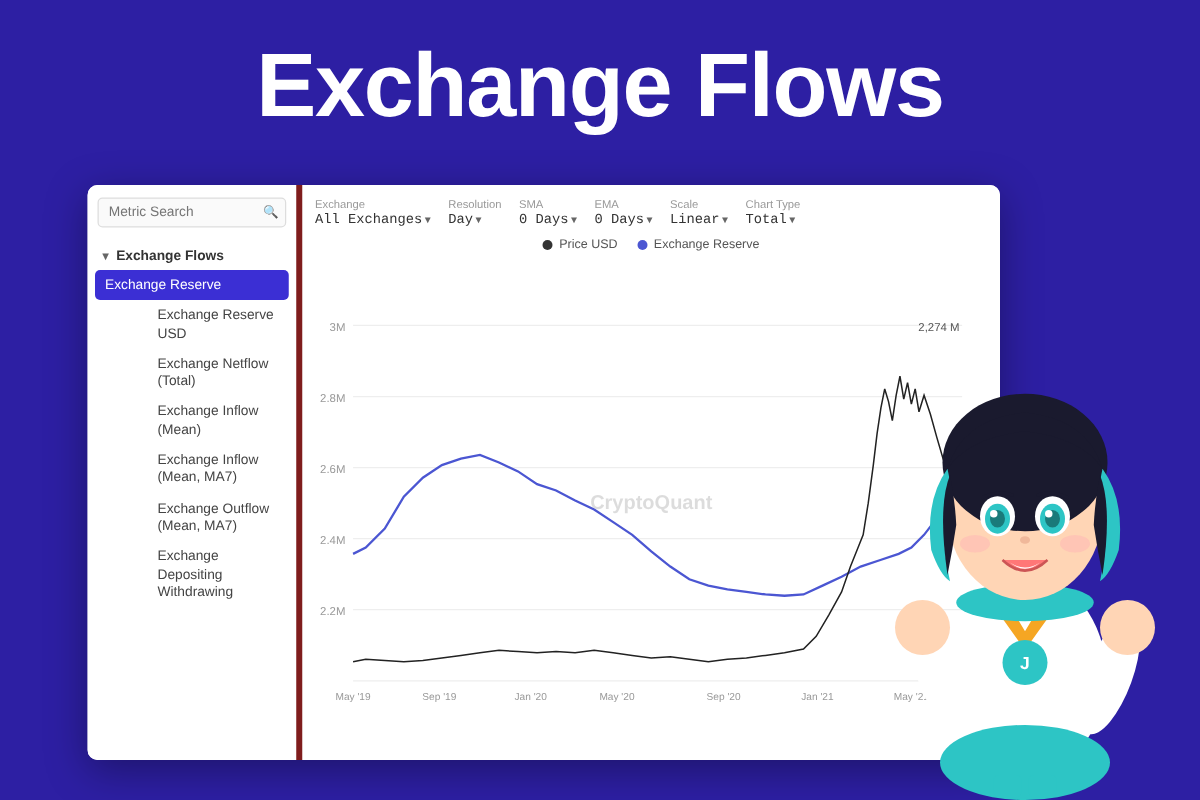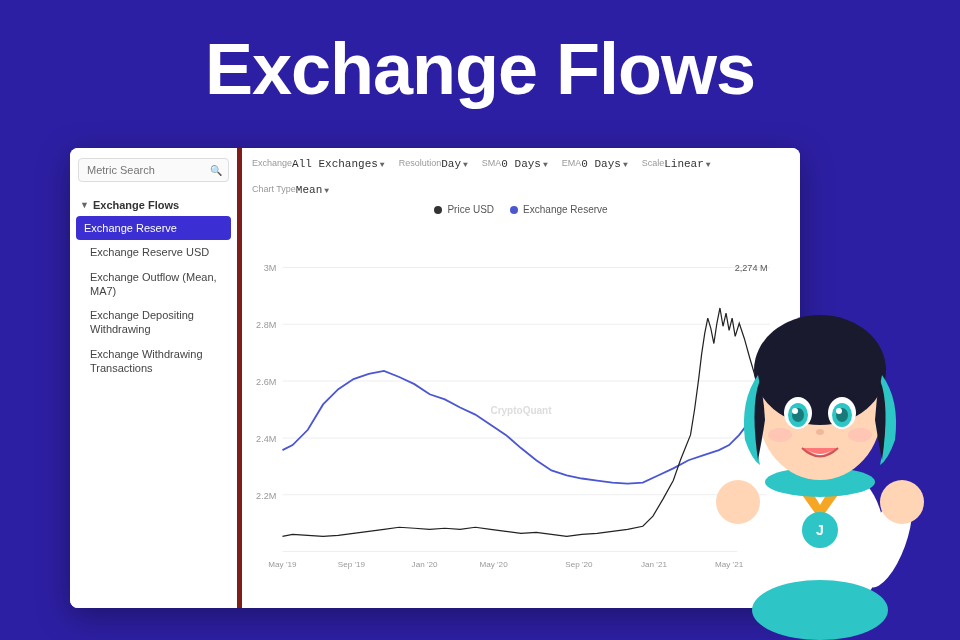--- a/index.html
+++ b/index.html
@@ -87,20 +87,21 @@
       font-size: 9px;
       color: #666;
     }
 
     .sidebar-item {
       padding: 5px 10px 5px 20px;
       font-size: 11px;
       color: #444;
       cursor: pointer;
       line-height: 1.3;
+      margin-left: 36px;
     }
 
     .sidebar-item.active {
       background: #3b2fd4;
       color: #ffffff;
       border-radius: 4px;
       margin: 0 6px;
       padding: 5px 8px;
     }
 
@@ -116,21 +117,21 @@
     .chart-controls {
       display: flex;
       align-items: center;
       gap: 14px;
       margin-bottom: 8px;
       flex-wrap: wrap;
     }
 
     .control-group {
       display: flex;
-      flex-direction: row;
+      flex-direction: column;
     }
 
     .control-label {
       font-size: 9px;
       color: #999;
       margin-bottom: 2px;
     }
 
     .control-select {
       display: flex;
@@ -174,21 +175,21 @@
       position: relative;
     }
 
     .chart-svg {
       width: 100%;
       height: 100%;
     }
 
     .chart-label {
       position: absolute;
-      font-size: 10px;
+      font-size: 16px;
       color: #bbb;
       font-weight: 600;
       top: 50%;
       left: 50%;
       transform: translate(-50%, -50%);
       opacity: 0.5;
       pointer-events: none;
     }
 
     
@@ -219,27 +220,33 @@
         <span>Exchange Flows</span>
       </div>
 
       <div class="sidebar-item active">
         <span>Exchange Reserve</span>
       </div>
       <div class="sidebar-item">
         <span>Exchange Reserve USD</span>
       </div>
       <div class="sidebar-item">
+        <span>Exchange Netflow (Total)</span>
+      </div>
+      <div class="sidebar-item">
+        <span>Exchange Inflow (Mean)</span>
+      </div>
+      <div class="sidebar-item">
+        <span>Exchange Inflow (Mean, MA7)</span>
+      </div>
+      <div class="sidebar-item">
         <span>Exchange Outflow (Mean, MA7)</span>
       </div>
       <div class="sidebar-item">
         <span>Exchange Depositing Withdrawing</span>
-      </div>
-      <div class="sidebar-item">
-        <span>Exchange Withdrawing Transactions</span>
       </div>
     </div>
   </div>
 
   <div class="chart-area">
 
     <div class="chart-controls">
       <div class="control-group">
         <span class="control-label">Exchange</span>
         <div class="control-select">
@@ -271,21 +278,21 @@
       <div class="control-group">
         <span class="control-label">Scale</span>
         <div class="control-select">
           <span>Linear</span>
           <span class="chevron">▼</span>
         </div>
       </div>
       <div class="control-group">
         <span class="control-label">Chart Type</span>
         <div class="control-select">
-          <span>Mean</span>
+          <span>Total</span>
           <span class="chevron">▼</span>
         </div>
       </div>
     </div>
 
     <div class="chart-legend">
       <div class="legend-item">
         <div class="legend-dot" style="background:#333;"></div>
         <span>Price USD</span>
       </div>

